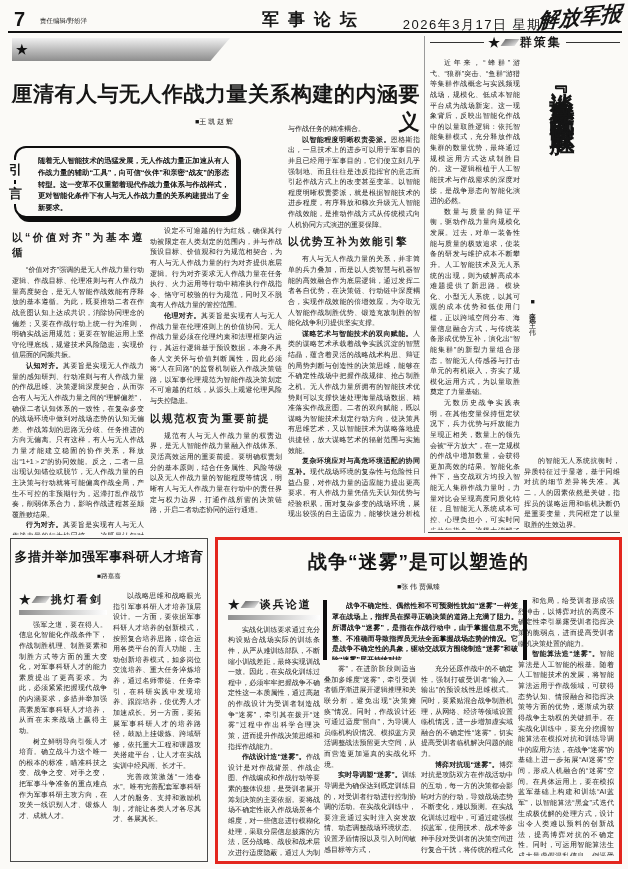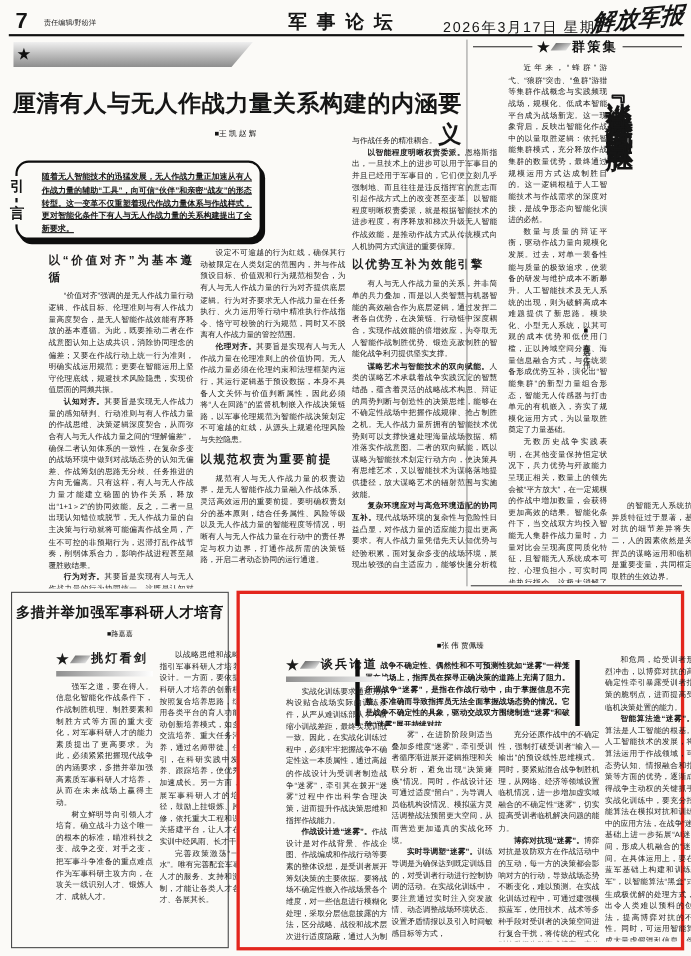--- a/index.html
+++ b/index.html
@@ -12,41 +12,41 @@
   .pageno{position:absolute;left:14px;top:8px;font-size:20px;font-weight:bold;}
   .editor{position:absolute;left:40px;top:17px;font-size:6.5px;color:#222;}
   .section-title{position:absolute;left:0;right:0;top:8px;text-align:center;
     font-size:17px;font-weight:bold;letter-spacing:9px;}
   .pubdate{position:absolute;right:72px;top:16px;font-size:13px;letter-spacing:1.5px;}
   .masthead{position:absolute;right:6px;top:3px;font-size:21px;font-weight:bold;
     font-family:"Liberation Serif", serif;font-style:italic;transform:rotate(-5deg) skewX(-10deg);}
   .head-rule{position:absolute;left:8px;right:6px;top:31px;border-top:2px solid #111;}
 
   
-  .col{position:absolute;text-align:justify;font-size:7px;line-height:1.52;overflow:hidden;color:#1c1c1c;margin-left:32px;}
+  .col{position:absolute;text-align:justify;font-size:7px;line-height:1.52;overflow:hidden;color:#1c1c1c;}
   .col p{margin:0;text-indent:2em;}
   .col p b{font-weight:bold;}
   .sec-head{font-weight:bold;font-size:10.5px;line-height:1.45;letter-spacing:1.5px;margin:4px 0 5px 0;text-align:justify;}
 
   
   .banner{position:absolute;left:12px;top:38px;width:218px;height:23px;
     background:linear-gradient(180deg,#f0f0f0,#c2c2c2 45%,#8d8d8d);
     clip-path:polygon(0 0,100% 0,91% 100%,0 100%);
     display:flex;align-items:center;gap:4px;padding-left:4px;box-sizing:border-box;
     font-weight:bold;font-size:10px;color:#101010;}
   .banner .bstar{font-size:13px;line-height:1;}
 
   
   .headline{position:absolute;left:8px;top:80px;width:412px;text-align:right;
     font-size:21px;font-weight:bold;letter-spacing:0.5px;}
   .main-byline{position:absolute;left:8px;top:117px;width:412px;text-align:center;font-size:7px;}
   .lead-box{position:absolute;left:14px;top:146px;width:224px;height:72px;
     border:2.5px solid #0e0e0e;border-radius:12px;box-shadow:3px 4px 0 #0e0e0e;
     background:#fbfaf7;padding:7px 7px 7px 22px;box-sizing:border-box;}
-  .lead-text{font-size:7.3px;font-weight:bold;line-height:1.62;text-align:justify;text-decoration:underline;}
+  .lead-text{font-size:7.3px;font-weight:bold;line-height:1.62;text-align:justify;}
   .lead-lab{position:absolute;left:-8px;background:#fbfaf7;font-weight:900;font-size:13px;padding:1px 1px;}
   .lead-lab.l1{top:12px;} .lead-lab.l2{top:36px;}
 
   .vdiv{position:absolute;left:424px;top:36px;height:497px;border-left:1px solid #9a9a9a;}
 
   
   .star-hd{display:flex;align-items:center;gap:3px;font-weight:bold;}
   .star-hd .sglyph{font-size:13px;line-height:1;}
   .star-hd .swoosh{width:14px;height:7px;background:linear-gradient(135deg,#6d6d6d,#e3e3e3);
     transform:skewX(-35deg);}
@@ -185,20 +185,21 @@
 
   <div class="col" style="left:102px;top:52px;width:88px;height:262px;">
     <div>
         <p>以战略思维和战略眼光指引军事科研人才培养顶层设计。一方面，要依据军事科研人才培养的创新模式，按照复合培养思路，综合运用各类平台的育人功能，主动创新培养模式，如多岗位交流培养、重大任务淬炼培养，通过名师带徒、任务牵引，在科研实践中发现培养、跟踪培养，使优秀人才加速成长。另一方面，要拓展军事科研人才的培养路径，鼓励上挂锻炼、跨域研修，依托重大工程和课题攻关搭建平台，让人才在实战实训中经风雨、长才干。</p>
         <p>完善政策激荡“一池春水”。唯有完善配套军事科研人才的服务、支持和激励机制，才能让各类人才各尽其才、各展其长。</p>
       </div>
   </div>
 </div>
 
 <div class="fog-box">
+  <div class="fog-title">战争“迷雾”是可以塑造的</div>
   <div class="fog-byline">■张 伟  贾佩臻</div>
 
   <div class="fog-quote">
     <p>战争不确定性、偶然性和不可预测性犹如“迷雾”一样笼罩在战场上，指挥员在探寻正确决策的道路上充满了阻力。所谓战争“迷雾”，是指在作战行动中，由于掌握信息不完整、不准确而导致指挥员无法全面掌握战场态势的情况。它是战争不确定性的具象，驱动交战双方围绕制造“迷雾”和破除“迷雾”展开持续对抗。</p>
   </div>
 
   <div class="col" style="left:10px;top:56px;width:92px;height:260px;">
     <div class="star-hd">
       <span class="sglyph">★</span>
       <span class="swoosh"></span>

